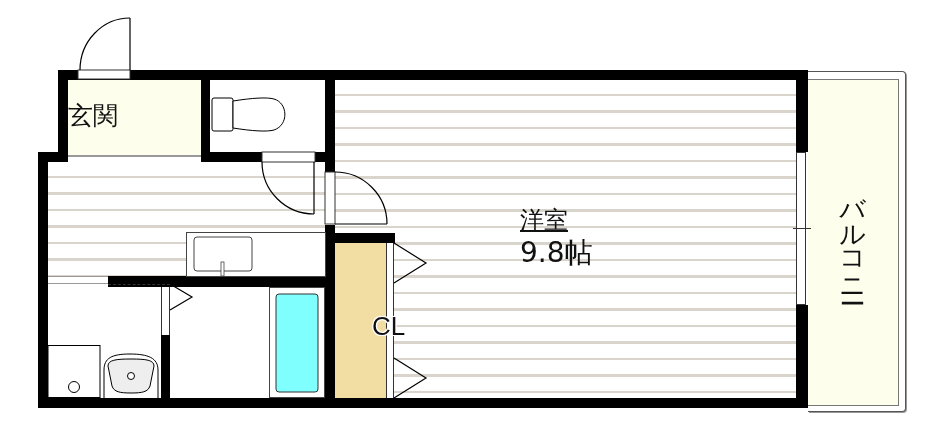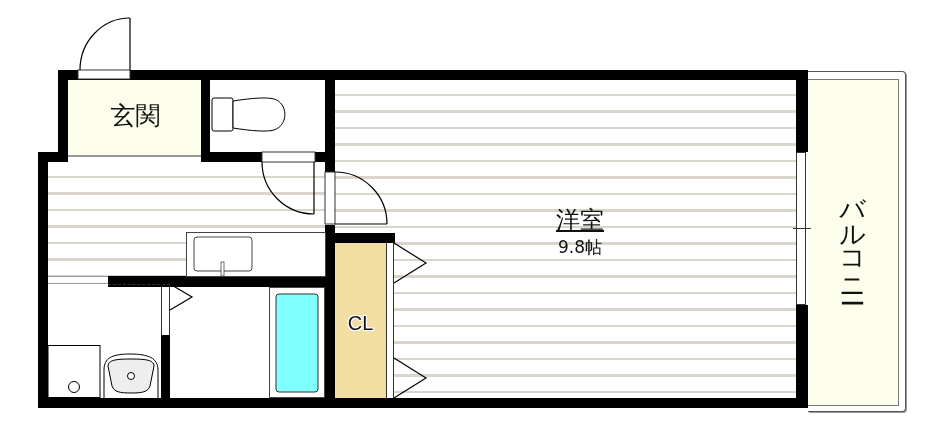--- a/index.html
+++ b/index.html
@@ -3,23 +3,23 @@
 <meta charset="utf-8">
 <style>
   html, body { margin:0; padding:0; background:#ffffff; }
   body { width:947px; height:423px; position:relative; overflow:hidden; font-family:"DejaVu Sans", sans-serif; }
   .abs { position:absolute; }
   .wall { position:absolute; background:#000; }
   .floor-lines {
     background-color:#ffffff;
     background-image: repeating-linear-gradient(to bottom, #ffffff 0px, #ffffff 14px, #d9d4cc 14px, #d9d4cc 16.5px);
   }
-  .label { position:absolute; color:#111; text-align:center; line-height:1; }
-  .cl-label { font-family:"Liberation Sans", sans-serif; font-size:20px; color:#111;
-    text-shadow: 0 0 2px #fff, 0 0 2px #fff, 1px 1px 0 #fff, -1px -1px 0 #fff, 1px -1px 0 #fff, -1px 1px 0 #fff; }
+  .label { position:absolute; color:#111; text-align:left; line-height:1; }
+  .cl-label { font-family:"Liberation Sans", sans-serif; font-size:26px; color:#111;
+    text-shadow: 0 0 2px #fff, 0 0 2px #fff, 1px 1px 0 #fff, -1px -1px 0 #fff, 1px -1px 0 #fff, -1px 1px 0 #fff; margin-left: 37px; }
   svg { position:absolute; overflow:visible; }
 </style>
 </head>
 <body>
 
 <div class="abs" style="left:68px;top:80px;width:135px;height:75px;background:#fefeec;"></div>
 
 <div class="abs" style="left:210px;top:80px;width:115px;height:73px;background:#ffffff;"></div>
 
 <div class="abs floor-lines" style="left:48px;top:162px;width:278px;height:114px;"></div>
@@ -128,17 +128,17 @@
 </svg>
 
 <svg style="left:269px;top:287px;" width="57" height="111" viewBox="0 0 57 111">
   <rect x="0.5" y="0.5" width="55" height="110" fill="#fff" stroke="#444" stroke-width="1"></rect>
   <rect x="7" y="7" width="42" height="98" rx="3" fill="#80ffff" stroke="#333" stroke-width="1"></rect>
 </svg>
 
 <div class="label" style="left:68px;top:103px;width:135px;font-size:25px;">玄関</div>
 
 <div class="label" style="left:520px;top:208px;width:120px;font-size:24px;text-decoration:underline;">洋室</div>
-<div class="label" style="left:520px;top:239px;width:120px;font-size:17px;">9.8帖</div>
+<div class="label" style="left:520px;top:239px;width:120px;font-size:28px;">9.8帖</div>
 
 <div class="label cl-label" style="left:335px;top:313px;width:51px;">CL</div>
 
 <div class="label" style="left:836px;top:180px;width:30px;font-size:26px;writing-mode:vertical-rl;text-orientation:upright;letter-spacing:-2px;">バルコニー</div>
 
 </body></html>

